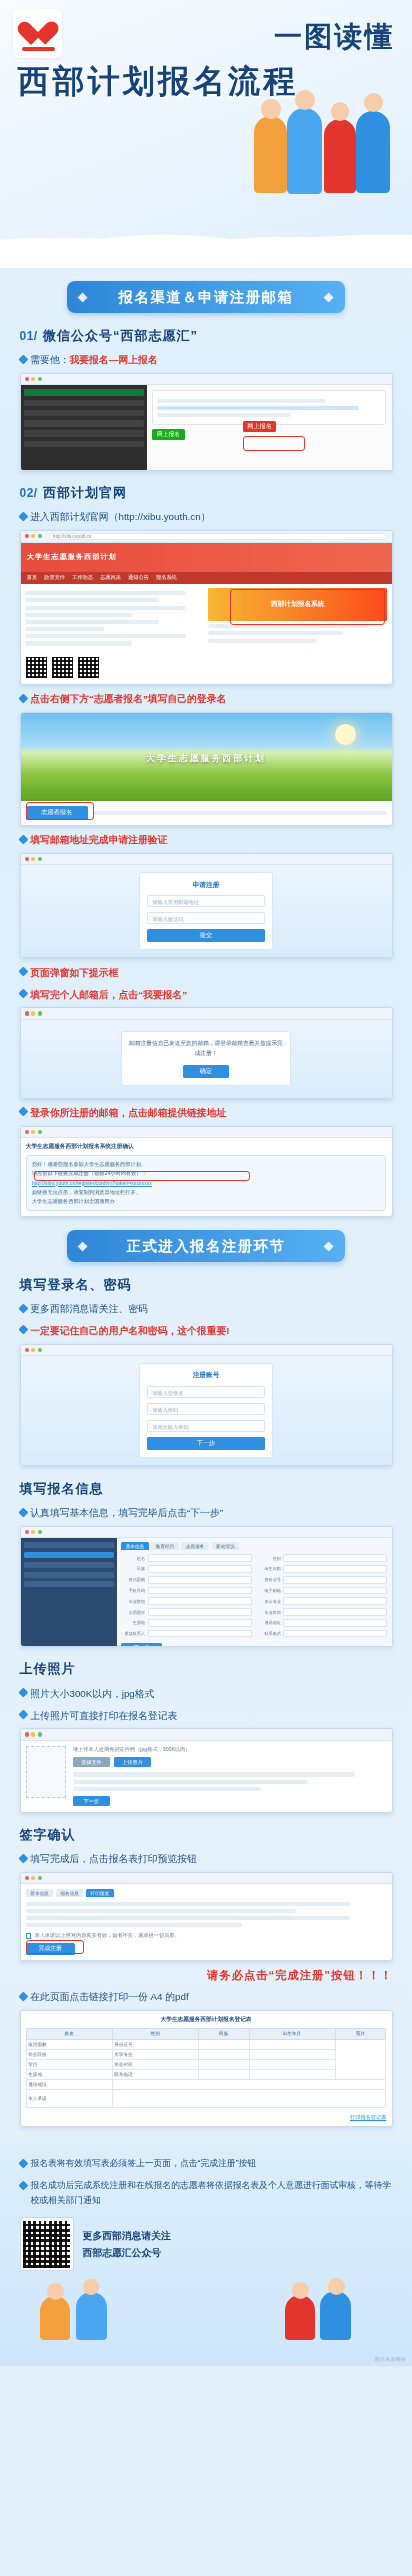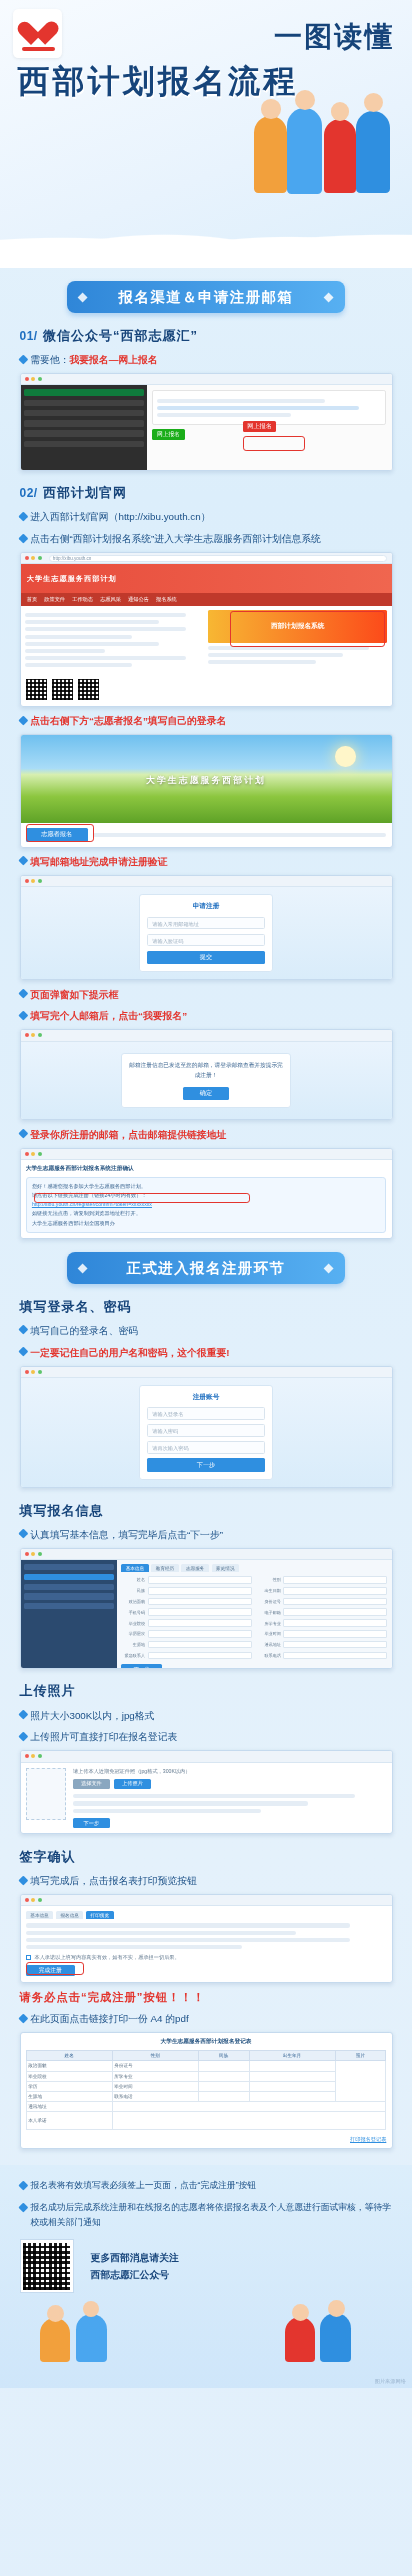--- a/index.html
+++ b/index.html
@@ -271,41 +271,41 @@
   .tbl { width: 100%; border-collapse: collapse; font-size: 4.6px; }
   .tbl th {
     background: #e7f0f9; color: #2c5d8f; font-weight: normal;
     border: 0.5px solid #cfdded; padding: 2.1px 1.5px;
   }
   .tbl td { border: 0.5px solid #dde7f1; padding: 2.1px 1.5px; color: #566c80; height: 8.8px; }
 
   
   .big-red {
     font-size: 11.3px; color: #e3352e; font-weight: bold;
-    text-align: left; letter-spacing: 1px; margin: 7.2px 0 3.1px;
+    text-align: right; letter-spacing: 1px; margin: 7.2px 0 3.1px;
   }
 
   
   .info-card {
     background: #f1f8ff; border: 0.5px solid #cfe3f6; border-radius: 3.1px;
     padding: 6.2px 7.2px; font-size: 7.2px; color: #3b6590; line-height: 1.75;
   }
   .info-card .lnk { color: #2f8fe0; text-decoration: underline; word-break: break-all; }
 
   
   .footer {
     margin-top: 15.5px; padding: 13.4px 19.6px 23px;
     background: linear-gradient(180deg,#dceefb,#cfe6fa);
     position: relative;
   }
   .foot-note {
     display: flex; gap: 4.1px; align-items: flex-start;
     font-size: 8.8px; color: #1a4f86; line-height: 1.7; margin-bottom: 7.2px;
   }
-  .foot-bottom { display: flex; align-items: center; gap: 17px; margin-top: 9.3px; }
+  .foot-bottom { display: flex; align-items: center; gap: 9px; margin-top: 9.3px; }
   .foot-qr {
     width: 54px; height: 54px; flex: none; background: #fff; padding: 2.6px;
     border: 0.5px solid #c5daee;
   }
   .foot-qr .qrim {
     width: 100%; height: 100%;
     background:
       repeating-linear-gradient(90deg,#1b1b1b 0 2.6px,#fff 2.6px 5.2px),
       repeating-linear-gradient(0deg,#1b1b1b 0 2.6px,#fff 2.6px 5.2px);
     background-blend-mode: multiply;
@@ -386,24 +386,20 @@
       <div class="callout-label" style="left:60%;top:47px;">网上报名</div>
     </div>
 
     <div class="step-head">
       <span class="step-num">02/</span>
       <span class="step-title">西部计划官网</span>
     </div>
     <div class="bullet-row">
       <span class="bullet-dot"></span>
       <span>进入西部计划官网（http://xibu.youth.cn）</span>
-    </div>
-    <div class="bullet-row">
-      <span class="bullet-dot"></span>
-      <span>点击右侧“西部计划报名系统”进入大学生志愿服务西部计划信息系统</span>
     </div>
 
     <div class="shot">
       <div class="shot-bar">
         <span class="dot r"></span>
         <span class="dot y"></span>
         <span class="dot g"></span>
         <span class="shot-url">http://xibu.youth.cn</span>
       </div>
       <div class="site-head">大学生志愿服务西部计划</div>
@@ -525,21 +521,21 @@
 
   <div class="sec-banner">正式进入报名注册环节</div>
 
   <div class="block">
 
     <div class="step-head">
       <span class="step-title">填写登录名、密码</span>
     </div>
     <div class="bullet-row">
       <span class="bullet-dot"></span>
-      <span>填写自己的登录名、密码</span>
+      <span>更多西部消息请关注、密码</span>
     </div>
     <div class="bullet-row">
       <span class="bullet-dot"></span>
       <b>一定要记住自己的用户名和密码，这个很重要!</b>
     </div>
     <div class="shot">
       <div class="shot-bar">
         <span class="dot r"></span>
         <span class="dot y"></span>
         <span class="dot g"></span>

